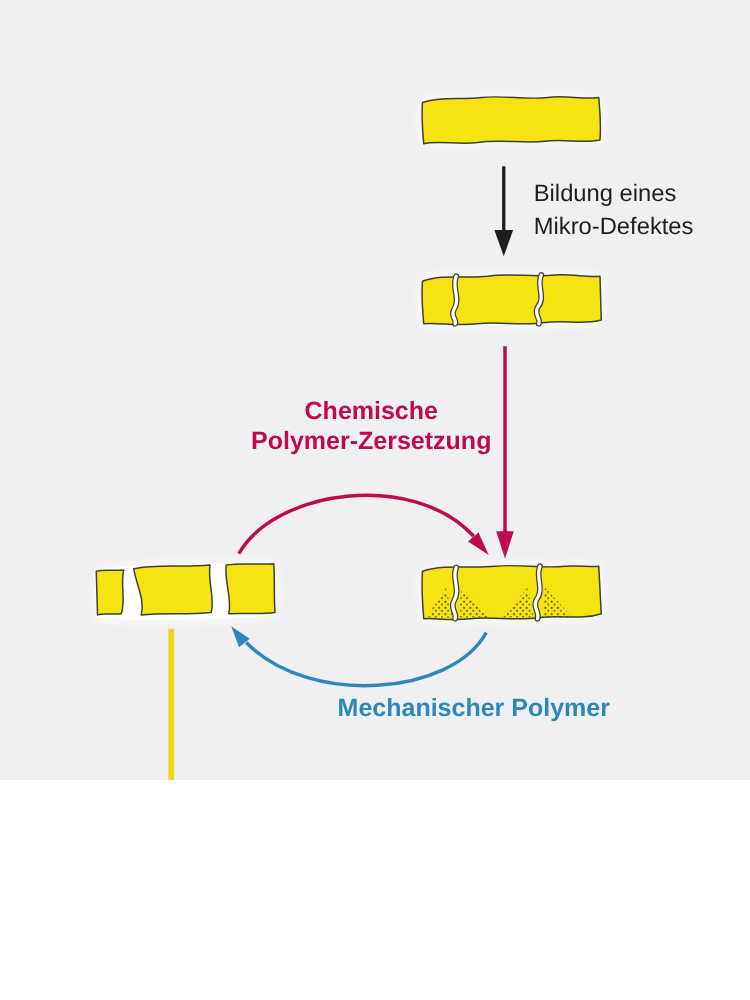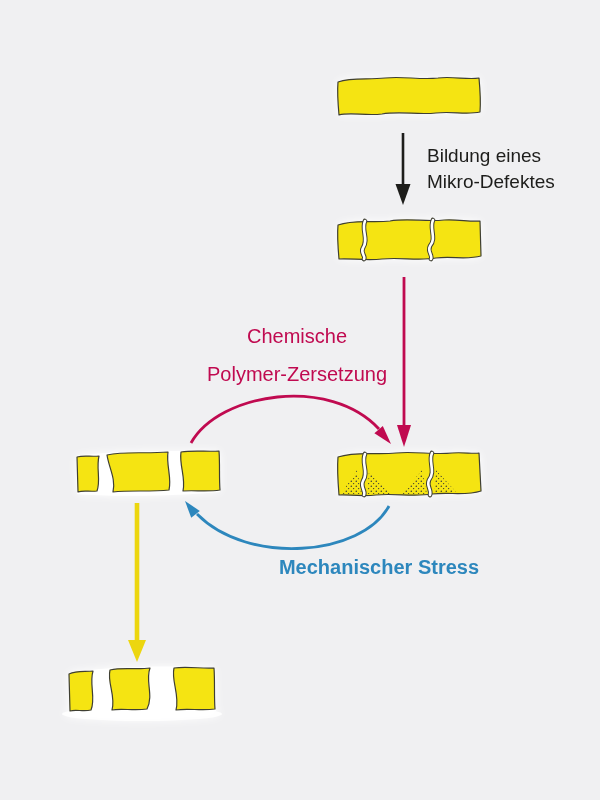--- a/index.html
+++ b/index.html
@@ -1,29 +1,29 @@
 <!DOCTYPE html>
 <html style="--background: #f0f0f2; --membrane-fill: #f5e412; --membrane-outline: #3f3f33; --gap-white: #ffffff; --black-ink: #1d1d1b; --chemical-red: #c00a50; --stress-blue: #2d87bd; --thermal-yellow: #ecd60f;"><head>
 <meta charset="utf-8">
 <style>
   html,body{margin:0;padding:0;}
   body{font-family:"Liberation Sans","DejaVu Sans",sans-serif;}
   #stage{
-    position:relative;width:600px;height:800px;overflow:hidden;
+    position:relative;width:600px;height:624px;overflow:hidden;
     background:var(--background,#f0f0f2);
   }
   #gfx{position:absolute;left:0;top:0;}
   .label{position:absolute;white-space:pre-line;}
   .label-black{
     left:427px;top:143px;font-size:19px;line-height:26px;
     color:var(--black-ink,#1d1d1b);
   }
   .label-chemical{
     left:177px;top:317px;width:240px;text-align:center;
-    font-size:20px;line-height:38px;font-weight:400;
+    font-size:20px;line-height:24px;font-weight:700;
     color:var(--chemical-red,#c00a50);
   }
   .label-mechanical{
     left:259px;top:556px;width:240px;text-align:center;
     font-size:20px;font-weight:600;
     color:var(--stress-blue,#2d87bd);
   }
   .label-thermal{
     left:152px;top:596px;width:264px;text-align:center;
     font-size:20px;line-height:27px;font-weight:700;
@@ -128,14 +128,14 @@
       <path class="membrane" d="M69,674 C77,670 85,672 93,671 C89,684 96,698 91,710 C83,712 76,709 70,711 Z"></path>
       <path class="membrane" d="M110,670 C123,667 137,670 150,668 C145,681 154,695 147,709 C134,711 121,708 112,710 C116,696 107,683 110,670 Z"></path>
       <path class="membrane" d="M174,668 C188,666 202,669 214,668 C215,682 214,696 215,709 C201,711 188,708 176,710 C180,695 171,681 174,668 Z"></path>
     </g>
   </svg>
 
   <div class="label label-black">Bildung eines
 Mikro-Defektes</div>
   <div class="label label-chemical">Chemische
 Polymer-Zersetzung</div>
-  <div class="label label-mechanical">Mechanischer Stress</div>
+  <div class="label label-mechanical">Mechanischer Polymer</div>
 </div>
 
 </body></html>

